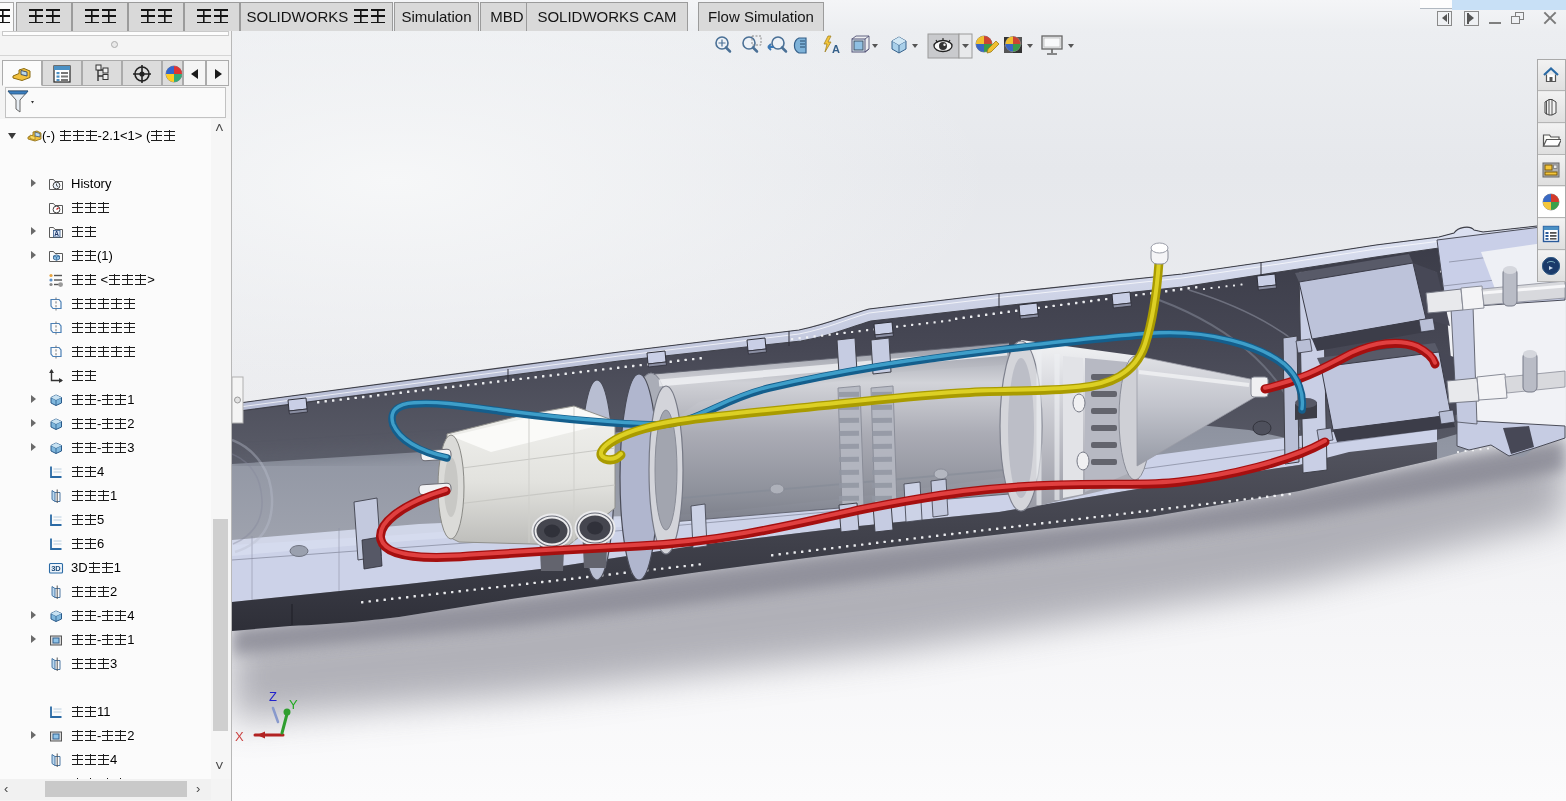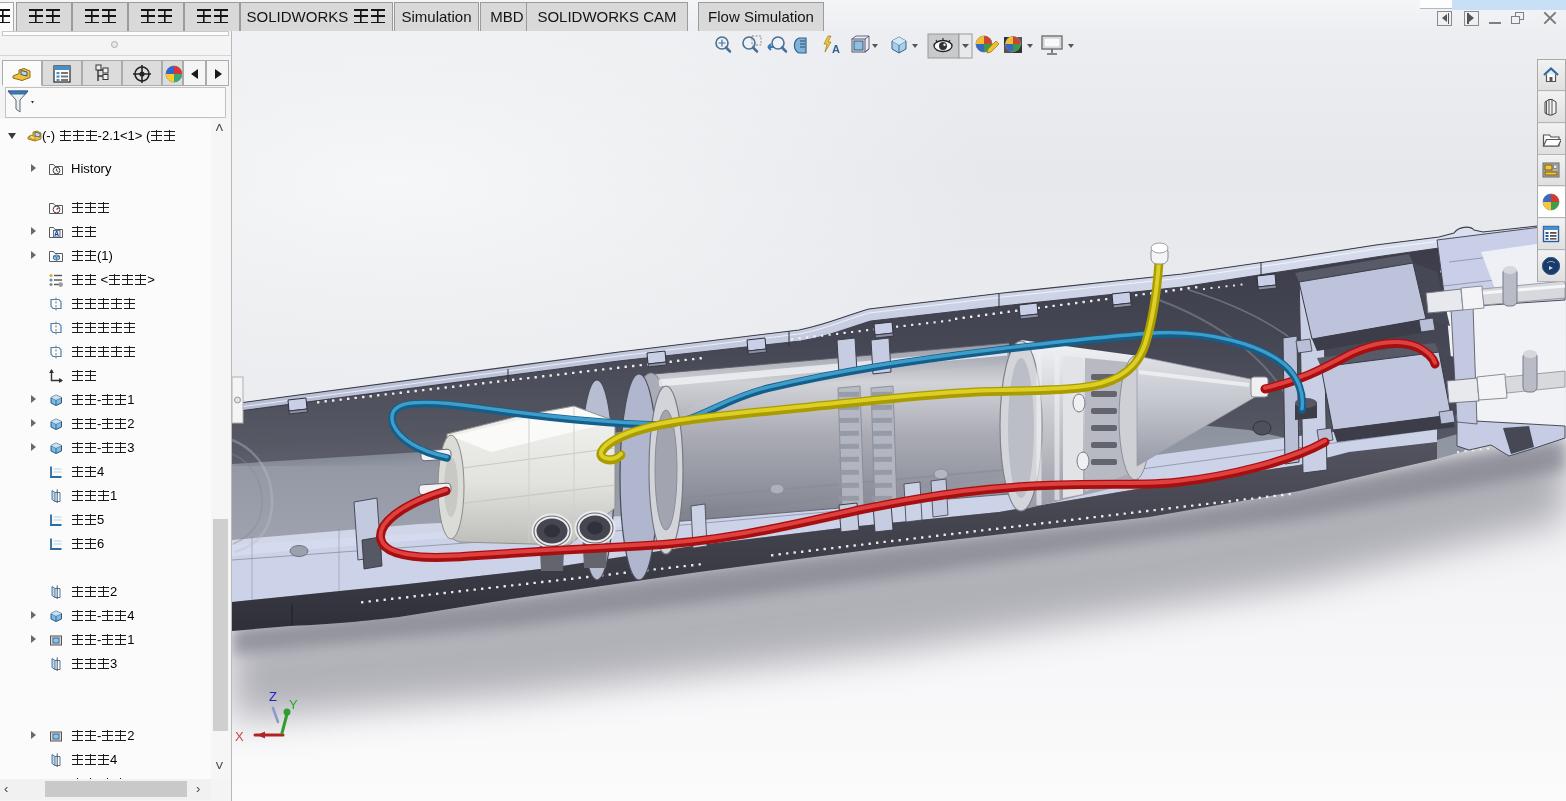--- a/index.html
+++ b/index.html
@@ -610,21 +610,21 @@
       <div id="tree">
         <div class="trow" style="top:5px">
           <div class="arrd" style="left:8px"></div>
           <div class="ticon" style="left:27px"><svg width="16" height="16" viewBox="0 0 16 16">
               <path d="M1 9 L6 7 L6 4 L10 3 L14 5 L14 11 L8 13 L1 11 Z" fill="#f2c13d" stroke="#8a6a10" stroke-width=".8"></path>
               <path d="M8 4 L13 5.5 L13 9 L8 8 Z" fill="#b9d8ef" stroke="#456" stroke-width=".8"></path>
               <path d="M3 7 L8 8.5 L8 12 L3 10.5 Z" fill="#fad95e" stroke="#8a6a10" stroke-width=".6"></path>
             </svg></div>
           <div class="tlab" style="left:42px">(-) <span class="cj"></span><span class="cj"></span><span class="cj"></span>-2.1&lt;1&gt; (<span class="cj"></span><span class="cj"></span></div>
         </div>
-        <div class="trow" style="top:38px">
+        <div class="trow" style="top:53px">
           <div class="arr" style="left:31px"></div>
           <div class="ticon" style="left:48px"><svg width="16" height="16" viewBox="0 0 16 16">
               <path d="M1.5 3.5 h4 l1.5 2 h7.5 v8 h-13 Z" fill="#fcfcfc" stroke="#5a5a5a" stroke-width="1"></path>
               <circle cx="8.5" cy="9.5" r="3.4" fill="#eaf2fa" stroke="#444" stroke-width="1"></circle>
               <path d="M8.5 7.6 v2 l1.6 1" stroke="#444" stroke-width="1" fill="none"></path>
             </svg></div>
           <div class="tlab" style="left:71px">History</div>
         </div>
         <div class="trow" style="top:77px">
           <div class="ticon" style="left:48px"><svg width="16" height="16" viewBox="0 0 16 16">
@@ -742,20 +742,27 @@
             </svg></div>
           <div class="tlab" style="left:71px"><span class="cj"></span><span class="cj"></span>5</div>
         </div>
         <div class="trow" style="top:413px">
           <div class="ticon" style="left:48px"><svg width="16" height="16" viewBox="0 0 16 16">
               <path d="M3 2.5 V13 H13.5" fill="none" stroke="#2a6aa5" stroke-width="1.8"></path>
               <path d="M5.5 5 h8 M5.5 8 h8" stroke="#b0c8dd" stroke-width=".9"></path>
             </svg></div>
           <div class="tlab" style="left:71px"><span class="cj"></span><span class="cj"></span>6</div>
         </div>
+        <div class="trow" style="top:437px">
+          <div class="ticon" style="left:48px"><svg width="16" height="16" viewBox="0 0 16 16">
+              <rect x="1.5" y="3.5" width="13" height="9.5" rx="1" fill="#eef4fa" stroke="#2a6aa5" stroke-width="1.1"></rect>
+              <text x="8" y="11" font-size="7.5" font-weight="bold" font-family="Liberation Sans" fill="#1a4a7a" text-anchor="middle">3D</text>
+            </svg></div>
+          <div class="tlab" style="left:71px">3D<span class="cj"></span><span class="cj"></span>1</div>
+        </div>
         <div class="trow" style="top:461px">
           <div class="ticon" style="left:48px"><svg width="16" height="16" viewBox="0 0 16 16">
               <path d="M4 2.5 l3 2 v9 l-3 -2 Z" fill="#b9d8ef" stroke="#3a6a9a" stroke-width=".9"></path>
               <path d="M7 4.5 h5 v9 h-5" fill="none" stroke="#3a6a9a" stroke-width=".9"></path>
               <path d="M9.2 1.5 v13.5" stroke="#555" stroke-width="1"></path>
             </svg></div>
           <div class="tlab" style="left:71px"><span class="cj"></span><span class="cj"></span><span class="cj"></span>2</div>
         </div>
         <div class="trow" style="top:485px">
           <div class="arr" style="left:31px"></div>
@@ -774,20 +781,27 @@
             </svg></div>
           <div class="tlab" style="left:71px"><span class="cj"></span><span class="cj"></span>-<span class="cj"></span><span class="cj"></span>1</div>
         </div>
         <div class="trow" style="top:533px">
           <div class="ticon" style="left:48px"><svg width="16" height="16" viewBox="0 0 16 16">
               <path d="M4 2.5 l3 2 v9 l-3 -2 Z" fill="#b9d8ef" stroke="#3a6a9a" stroke-width=".9"></path>
               <path d="M7 4.5 h5 v9 h-5" fill="none" stroke="#3a6a9a" stroke-width=".9"></path>
               <path d="M9.2 1.5 v13.5" stroke="#555" stroke-width="1"></path>
             </svg></div>
           <div class="tlab" style="left:71px"><span class="cj"></span><span class="cj"></span><span class="cj"></span>3</div>
+        </div>
+        <div class="trow" style="top:581px">
+          <div class="ticon" style="left:48px"><svg width="16" height="16" viewBox="0 0 16 16">
+              <path d="M3 2.5 V13 H13.5" fill="none" stroke="#2a6aa5" stroke-width="1.8"></path>
+              <path d="M5.5 5 h8 M5.5 8 h8" stroke="#b0c8dd" stroke-width=".9"></path>
+            </svg></div>
+          <div class="tlab" style="left:71px"><span class="cj"></span><span class="cj"></span>11</div>
         </div>
         <div class="trow" style="top:605px">
           <div class="arr" style="left:31px"></div>
           <div class="ticon" style="left:48px"><svg width="16" height="16" viewBox="0 0 16 16">
               <rect x="2.5" y="4" width="11" height="9" fill="#d8d8d8" stroke="#555" stroke-width="1"></rect>
               <rect x="5" y="6" width="6" height="5" fill="#8fc3e8" stroke="#2a5a8a" stroke-width=".9"></rect>
             </svg></div>
           <div class="tlab" style="left:71px"><span class="cj"></span><span class="cj"></span>-<span class="cj"></span><span class="cj"></span>2</div>
         </div>
         <div class="trow" style="top:629px">

